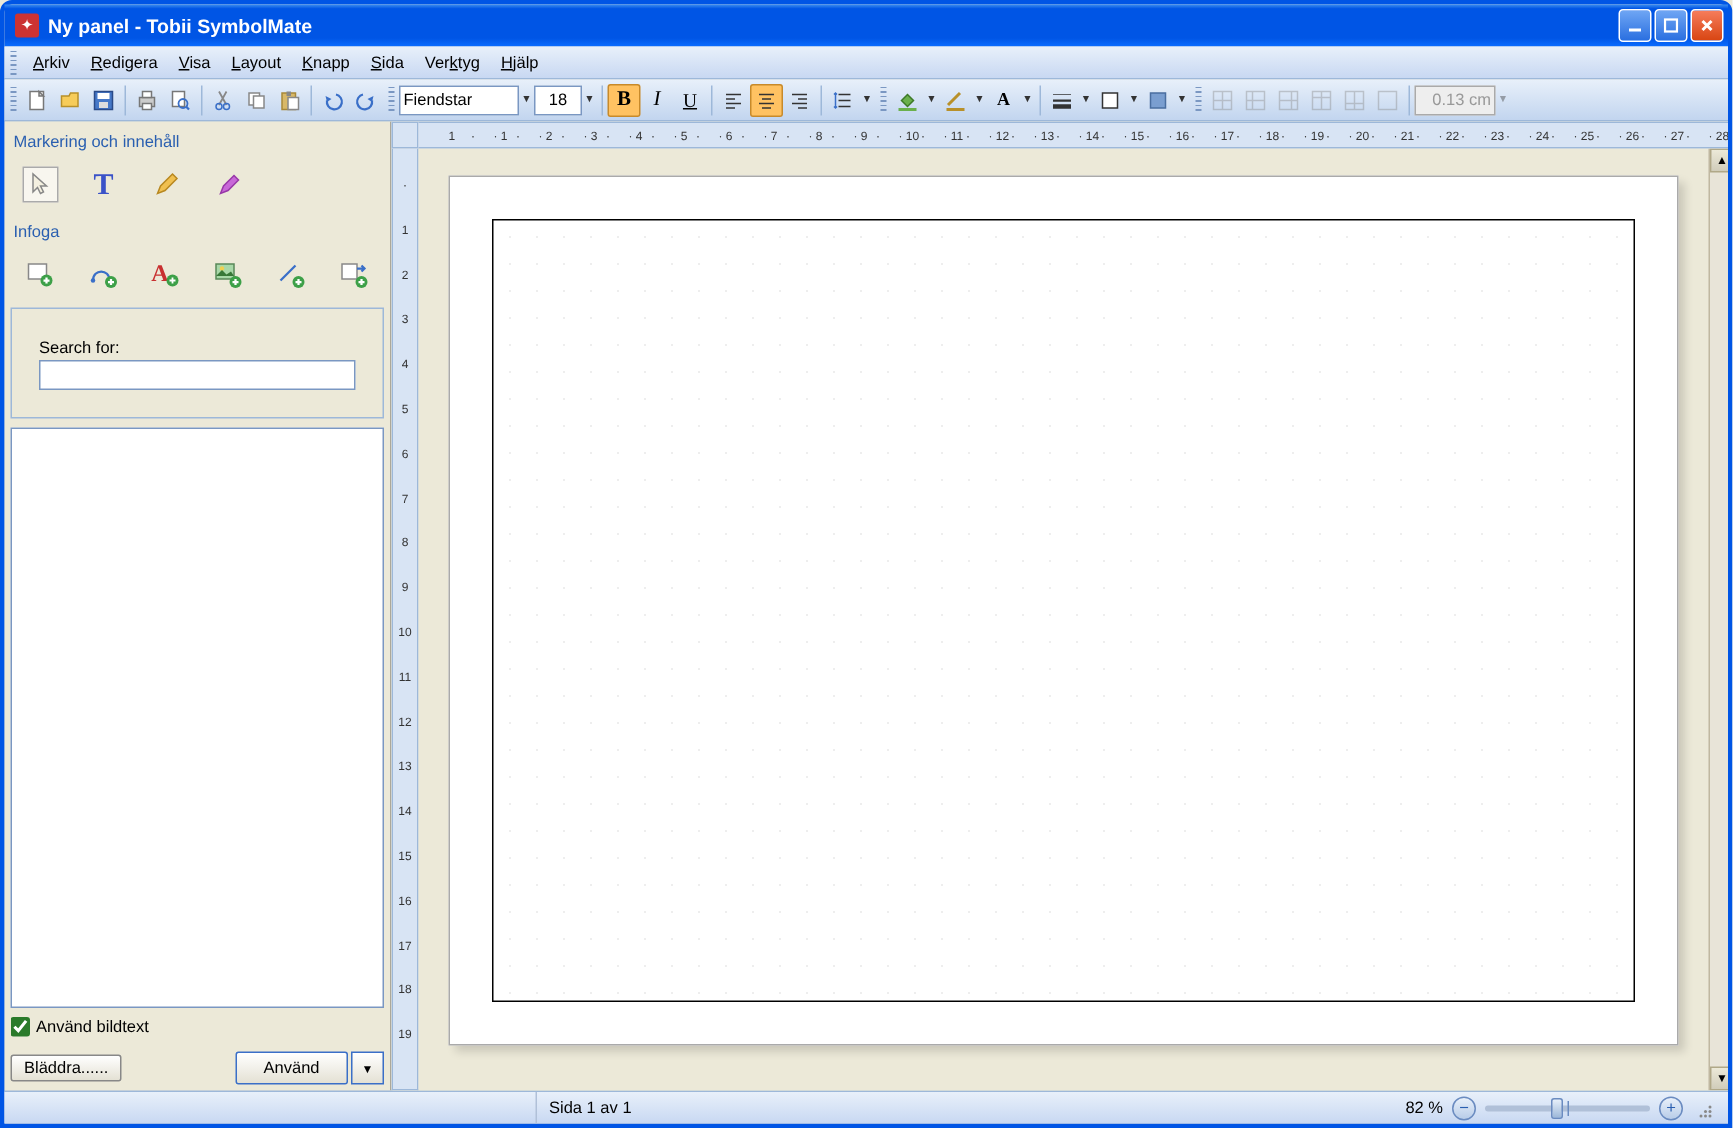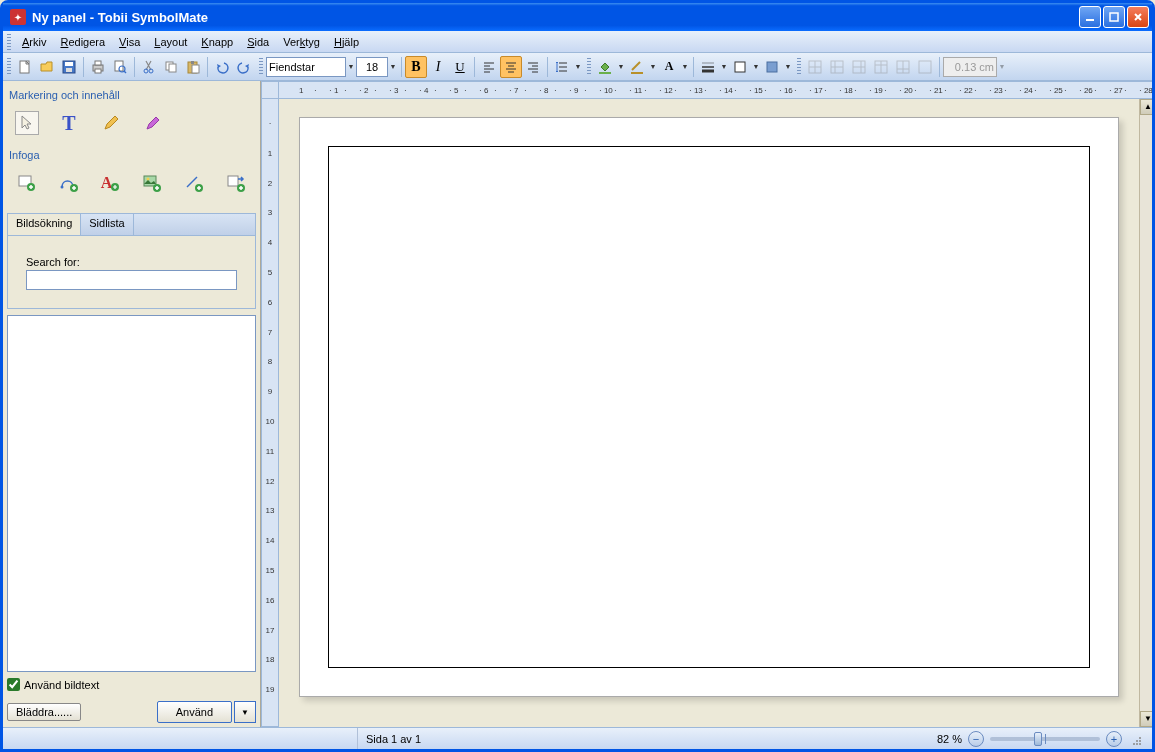--- a/index.html
+++ b/index.html
@@ -578,24 +578,20 @@
         <div class="side-tool">
             <svg width="20" height="20">
               <rect x="2" y="3" width="10" height="10" fill="white" stroke="#888"></rect>
               <path d="M12 6 L17 6 M15 4 L17 6 L15 8" stroke="#3a6fc8" stroke-width="1.5" fill="none"></path>
               <circle cx="15" cy="15" r="4" fill="#3da048"></circle>
               <path d="M15 13 L15 17 M13 15 L17 15" stroke="white" stroke-width="1.5"></path>
             </svg>
           </div>
       </div>
 
-      <div class="tabstrip">
-        <div class="tab active">Bildsökning</div>
-        <div class="tab">Sidlista</div>
-      </div>
       <div class="tab-body">
         <div class="search-label">Search for:</div>
         <input class="search-input" style="">
       </div>
       <div class="results-box"></div>
       <div class="checkbox-row">
         <input type="checkbox" checked="" style="">
         <span>Använd bildtext</span>
       </div>
       <div class="bottom-btn-row">

